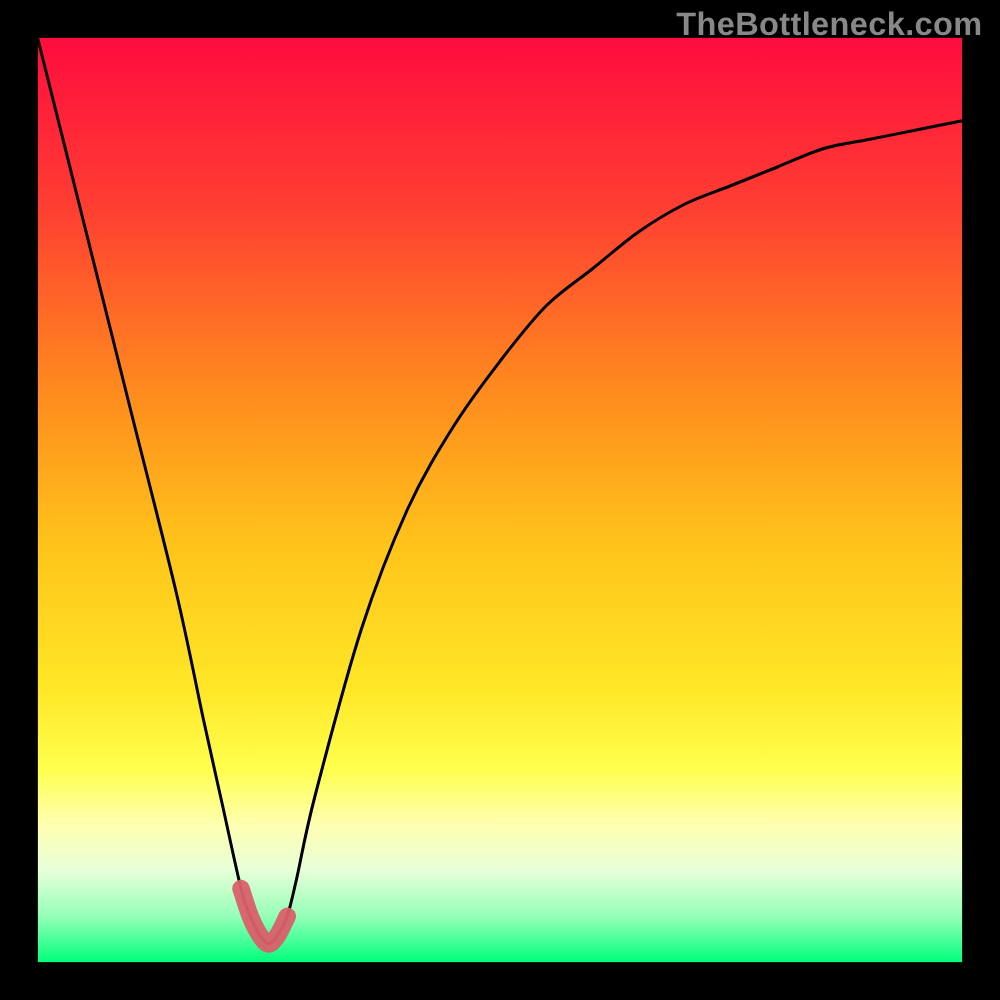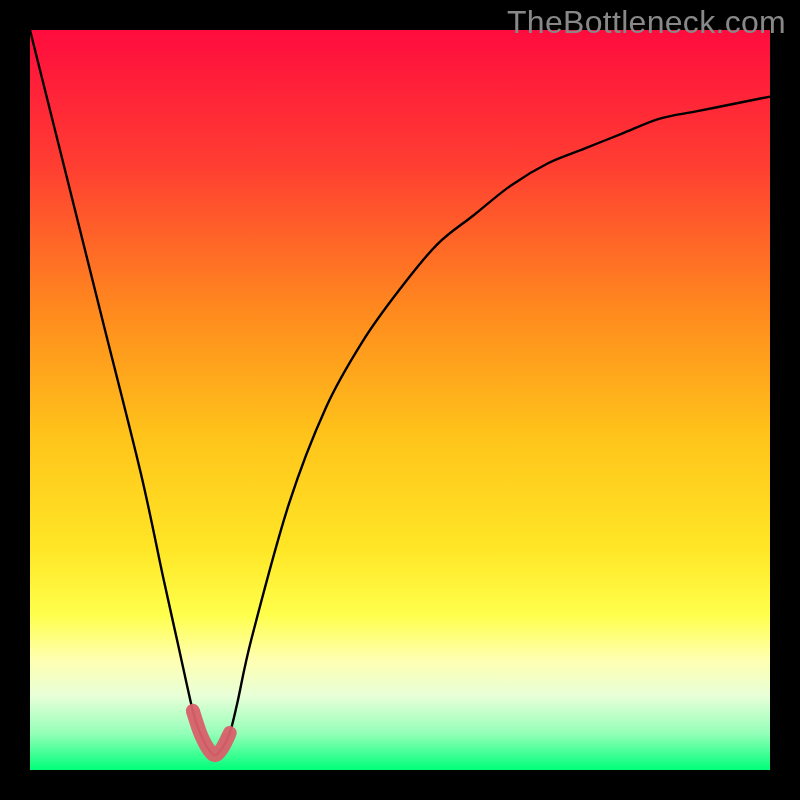--- a/index.html
+++ b/index.html
@@ -24,22 +24,22 @@
     top: 30px;
     width: 740px;
     height: 740px;
     overflow: hidden;
   }
   .watermark {
     position: absolute;
     top: 4px;
     right: 14px;
     font-family: Arial, Helvetica, sans-serif;
-    font-size: 32px;
-    font-weight: 400;
+    font-size: 26px;
+    font-weight: 700;
     color: #888888;
     letter-spacing: 0.3px;
   }
   svg.curves {
     position: absolute;
     left: 30px;
     top: 30px;
     width: 740px;
     height: 740px;
     overflow: visible;

